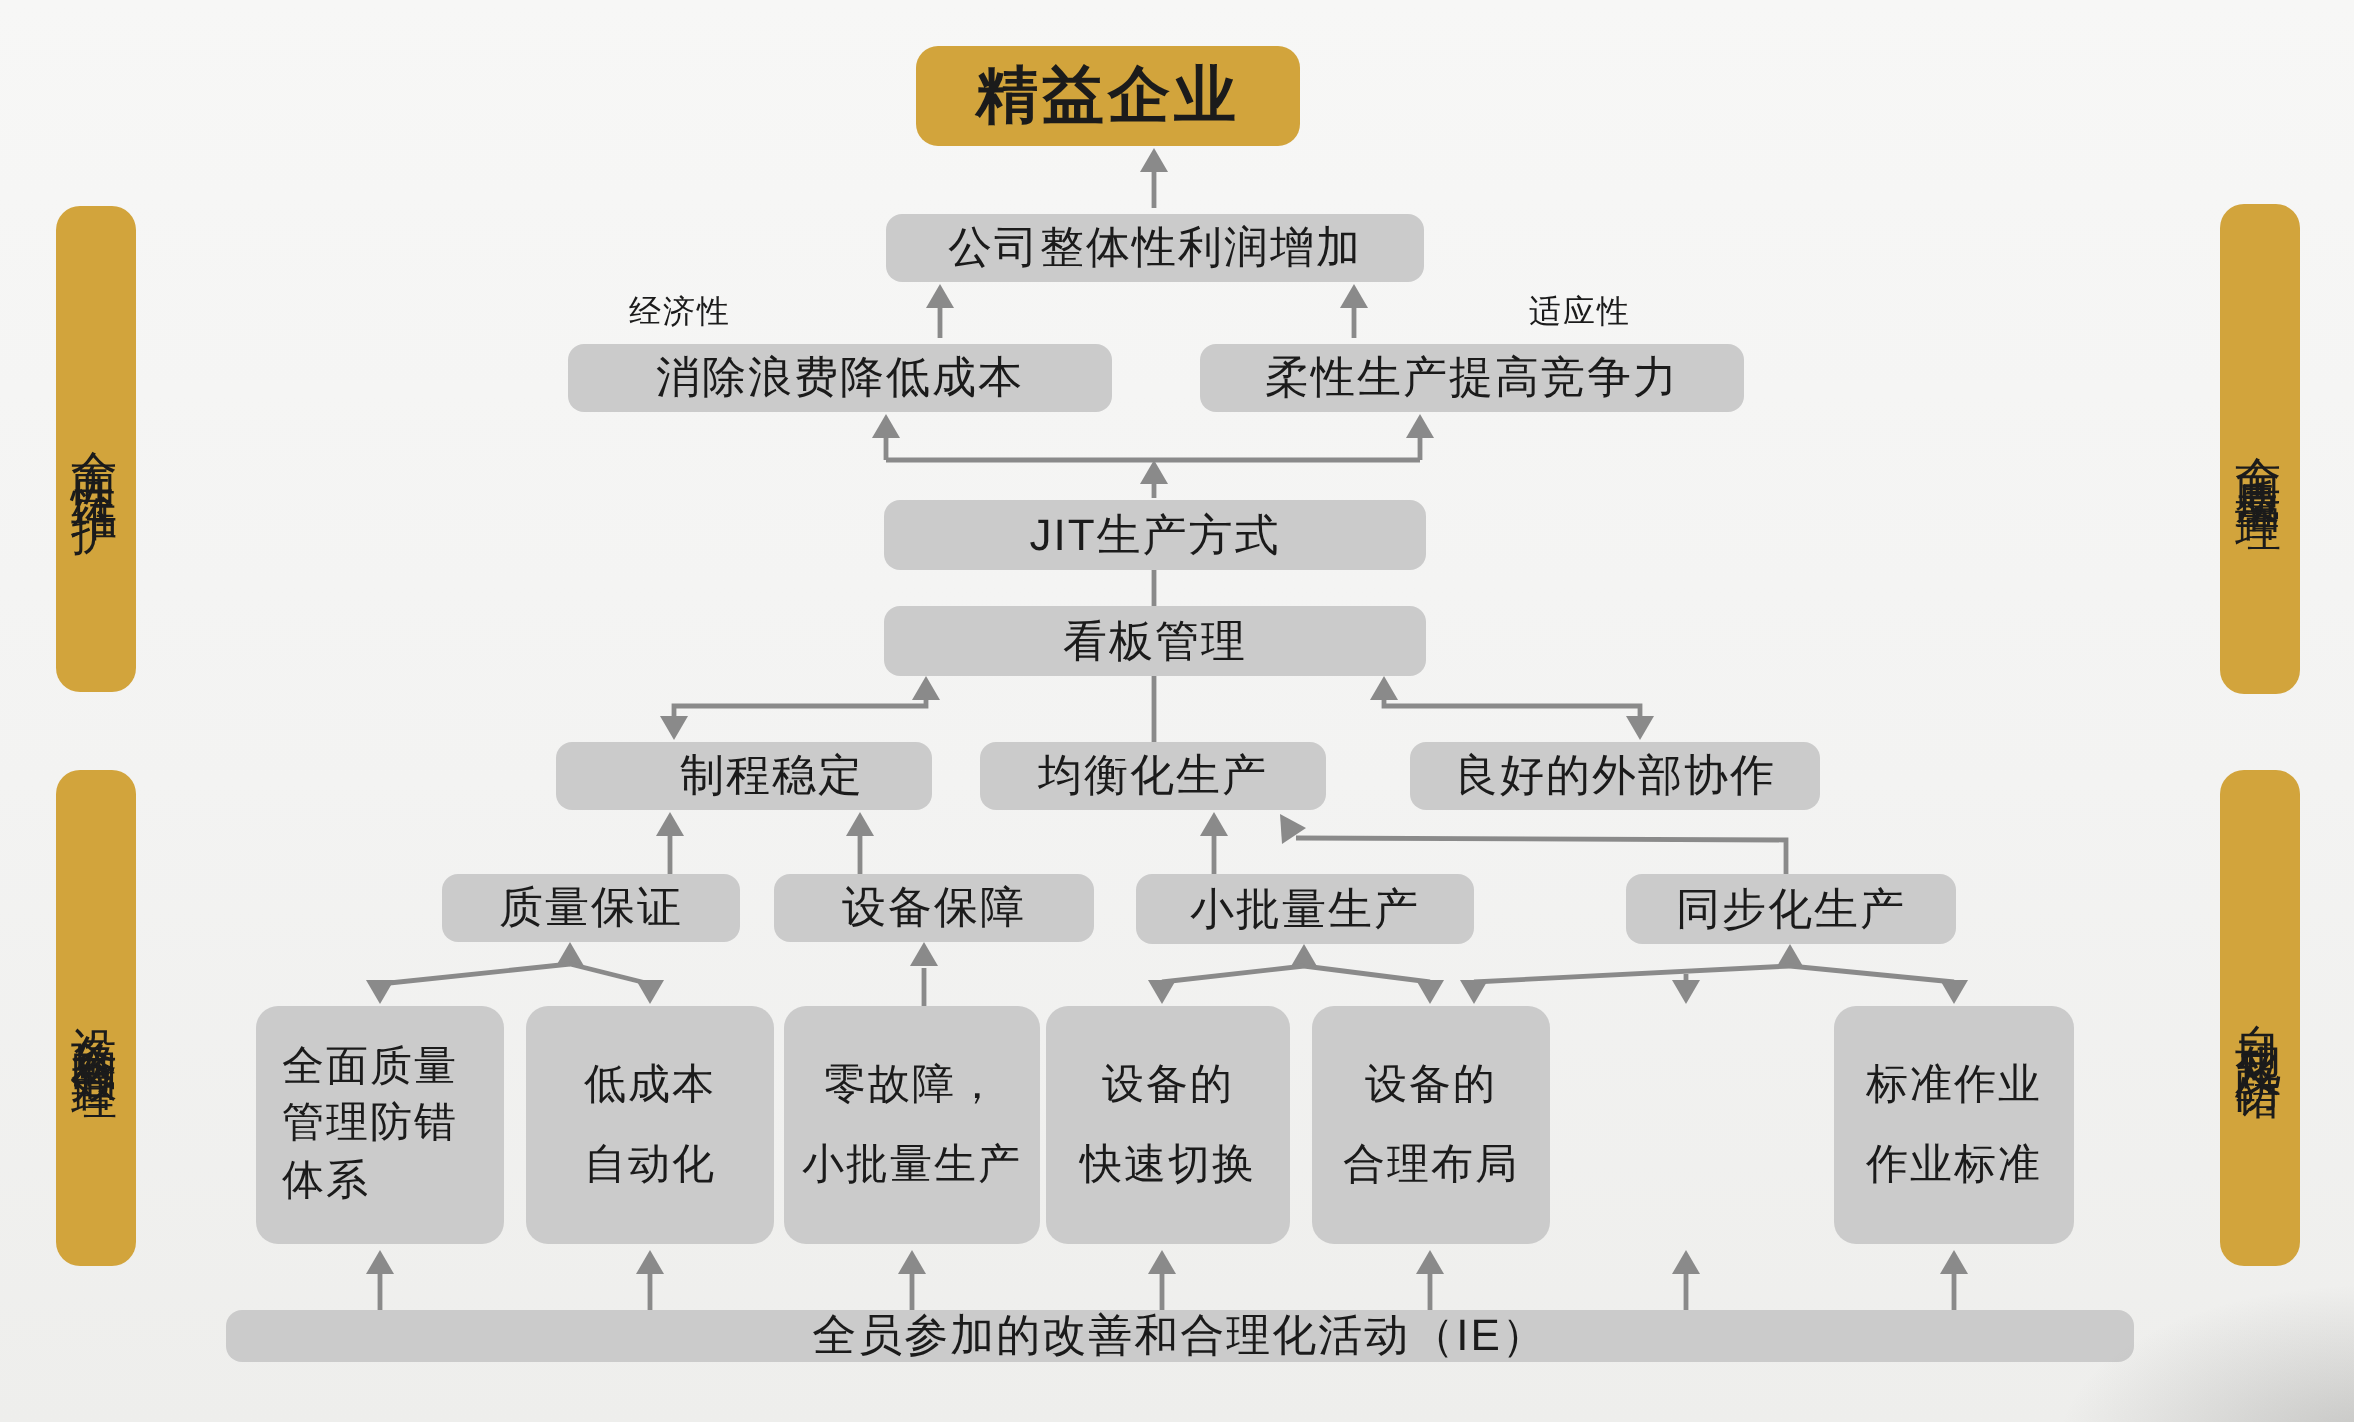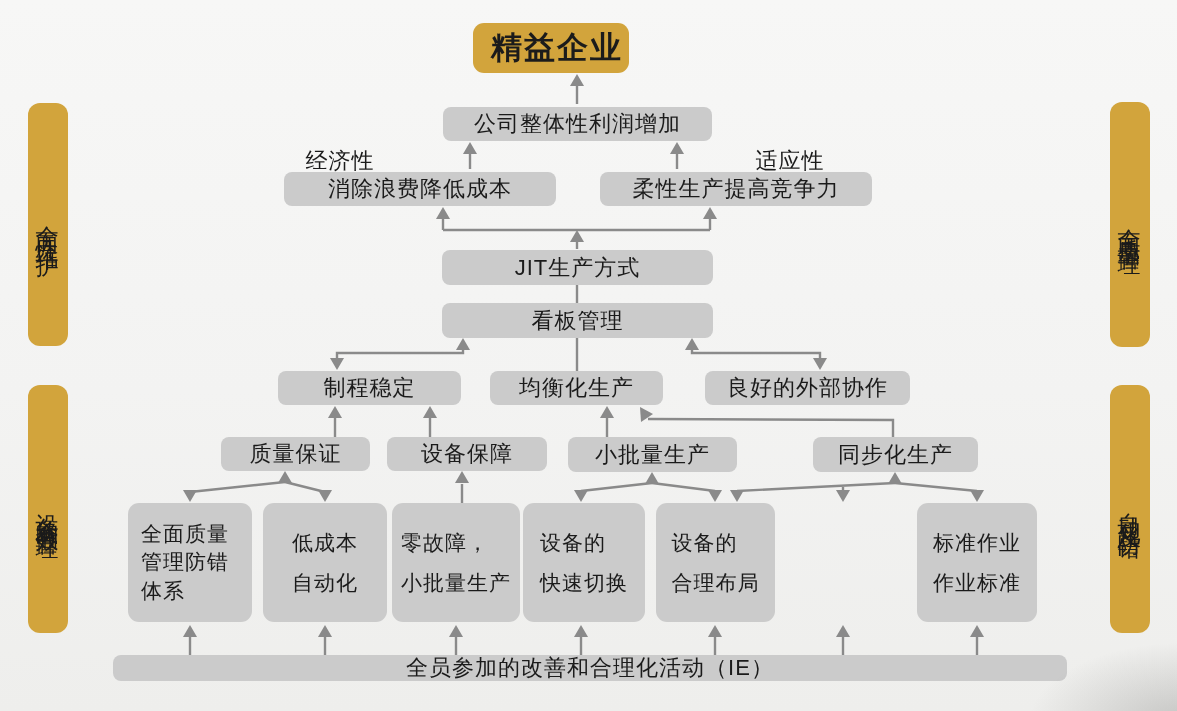--- a/index.html
+++ b/index.html
@@ -7,27 +7,27 @@
   .stage{position:relative;width:1177px;height:711px;overflow:hidden;
          background:linear-gradient(180deg,#f7f7f6 0%,#f3f3f2 55%,#eeeeec 100%);}
   .corner-shade{position:absolute;right:0;bottom:0;width:170px;height:80px;pointer-events:none;
          background:radial-gradient(ellipse at 105% 115%,rgba(90,90,88,0.28),rgba(90,90,88,0) 62%);}
   .box{position:absolute;background:#cbcbcb;border-radius:8px;color:#1b1b1b;
        display:flex;align-items:center;justify-content:center;
        font-size:22px;letter-spacing:1px;}
   .gold{background:#d2a43c;}
   .apex{border-radius:11px;font-size:31px;font-weight:bold;letter-spacing:2px;}
   .tall{border-radius:11px;font-size:21px;line-height:1.9;white-space:pre-line;
-        text-align:left;padding:0 8px;box-sizing:border-box;}
+        text-align:center;padding:0 8px;box-sizing:border-box;}
   .tight{line-height:1.35;}
   .leftalign{justify-content:flex-start;text-align:left;padding-left:13px;}
   .vbar{position:absolute;width:40px;background:#d2a43c;border-radius:12px;color:#1b1b1b;
         display:flex;align-items:center;justify-content:center;
         writing-mode:vertical-rl;font-size:23px;letter-spacing:7px;}
-  .flabel{position:absolute;width:110px;text-align:center;font-size:22px;color:#1b1b1b;letter-spacing:1px;}
+  .flabel{position:absolute;width:110px;text-align:center;font-size:16px;color:#1b1b1b;letter-spacing:1px;}
   svg.wires{position:absolute;left:0;top:0;pointer-events:none;}
   svg.wires line, svg.wires polyline{stroke:#8a8a8a;stroke-width:2.4;fill:none;}
   svg.wires polygon{fill:#8a8a8a;stroke:none;}
 </style>
 </head>
 <body>
 
 <div class="stage">
 
   <svg class="wires" width="1177" height="711">
@@ -140,33 +140,33 @@
       <line x1="977" y1="655" x2="977" y2="637"></line>
         <polygon points="977,625 970,637 984,637"></polygon>
     </g>
   </svg>
 
   <div class="vbar" style="left:28px;top:103px;height:243px;">全面性维护</div>
   <div class="vbar" style="left:28px;top:385px;height:248px;letter-spacing:4px;">设备的有效管理</div>
   <div class="vbar" style="left:1110px;top:102px;height:245px;letter-spacing:5px;">全面质量管理</div>
   <div class="vbar" style="left:1110px;top:385px;height:248px;letter-spacing:5px;">自动化及防错</div>
 
-  <div class="box gold apex" style="left:473px;top:23px;width:144px;height:50px;padding-left:12px;">精益企业</div>
+  <div class="box gold apex" style="left:458px;top:23px;width:192px;height:50px;">精益企业</div>
   <div class="box" style="left:443px;top:107px;width:269px;height:34px;">公司整体性利润增加</div>
 
   <div class="flabel" style="left:285px;top:146px;">经济性</div>
   <div class="flabel" style="left:735px;top:146px;">适应性</div>
 
   <div class="box" style="left:284px;top:172px;width:272px;height:34px;">消除浪费降低成本</div>
   <div class="box" style="left:600px;top:172px;width:272px;height:34px;">柔性生产提高竞争力</div>
 
   <div class="box" style="left:442px;top:250px;width:271px;height:35px;">JIT生产方式</div>
   <div class="box" style="left:442px;top:303px;width:271px;height:35px;">看板管理</div>
 
-  <div class="box" style="left:278px;top:371px;width:183px;height:34px;">制程稳定</div>
+  <div class="box" style="left:278px;top:371px;width:160px;height:34px;padding-left:28px;">制程稳定</div>
   <div class="box" style="left:490px;top:371px;width:173px;height:34px;">均衡化生产</div>
   <div class="box" style="left:705px;top:371px;width:205px;height:34px;">良好的外部协作</div>
 
   <div class="box" style="left:205px;top:437px;width:149px;height:34px;margin-left:16px;">质量保证</div>
   <div class="box" style="left:387px;top:437px;width:160px;height:34px;">设备保障</div>
   <div class="box" style="left:568px;top:437px;width:169px;height:35px;">小批量生产</div>
   <div class="box" style="left:813px;top:437px;width:165px;height:35px;">同步化生产</div>
 
   <div class="box tall tight leftalign" style="left:128px;top:503px;width:124px;height:119px;">全面质量管理防错体系</div>
   <div class="box tall" style="left:263px;top:503px;width:124px;height:119px;">低成本

